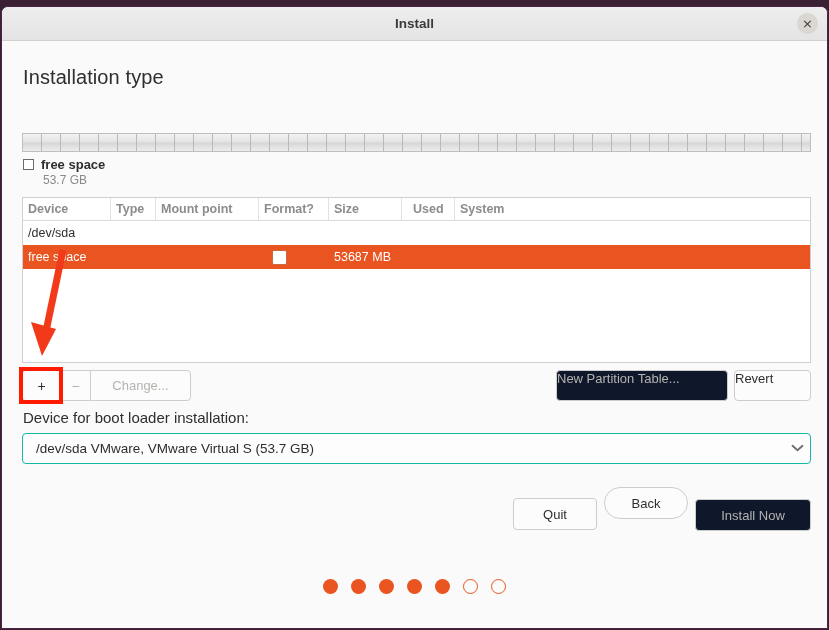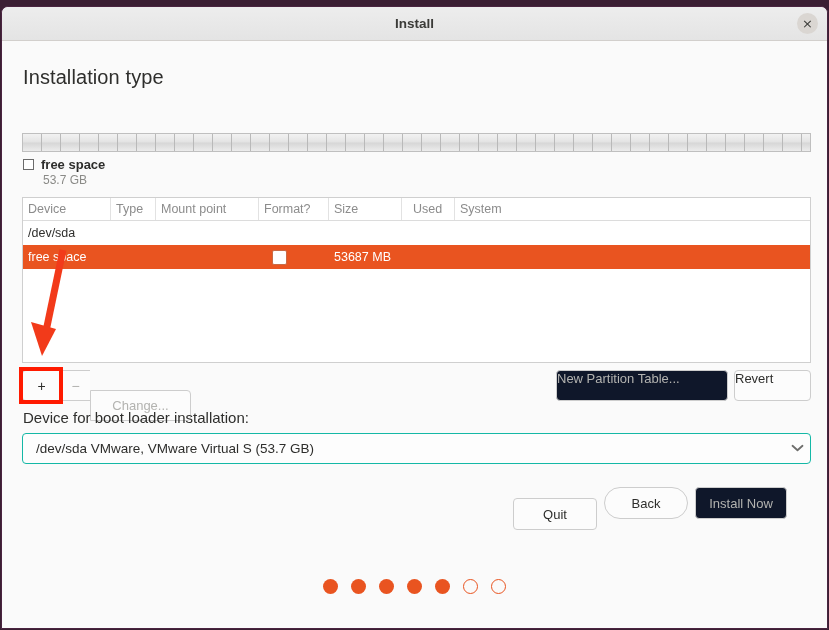--- a/index.html
+++ b/index.html
@@ -138,21 +138,21 @@
   }
   .ptable-head {
     display: flex;
     height: 22px;
     align-items: center;
     border-bottom: 1px solid #dcdcdc;
     background: #ffffff;
   }
   .ptable-head .cell {
     font-size: 12.5px;
-    font-weight: normal;
+    font-weight: bold;
     color: #8c8c8c;
     border-right: 1px solid #e2e2e2;
     height: 22px;
     line-height: 22px;
     box-sizing: border-box;
     padding-left: 5px;
     overflow: hidden;
     white-space: nowrap;
   }
   .ptable-head .cell:last-child { border-right: none; }
@@ -237,21 +237,21 @@
     color: #2e2e2c;
     display: flex;
     align-items: center;
     justify-content: center;
     cursor: pointer;
   }
   .seg:first-child { border-radius: 4px 0 0 4px; }
   .seg:last-child  { border-radius: 0 4px 4px 0; border-right: 1px solid #cdcdcd; }
   .seg-add    { width: 38px; }
   .seg-remove { width: 30px; color: #b3b3b0; }
-  .seg-change { width: 101px; color: #b3b3b0; font-size: 13px; margin-top: 20px; }
+  .seg-change { width: 101px; color: #b3b3b0; font-size: 13px; }
 
   .btn-newtable {
     position: absolute;
     left: 554px;
     top: 363px;
     width: 172px;
     height: 31px;
   }
   .btn-revert {
     position: absolute;
@@ -309,22 +309,22 @@
     position: absolute;
     left: 602px;
     top: 480px;
     width: 84px;
     height: 32px;
     border-radius: 16px;
   }
   .btn-install {
     position: absolute;
     left: 693px;
-    top: 480px;
-    width: 92px;
+    top: 492px;
+    width: 116px;
     height: 32px;
     text-align: center;
   }
 
   
   .dots {
     position: absolute;
     left: 0;
     right: 0;
     top: 572px;

